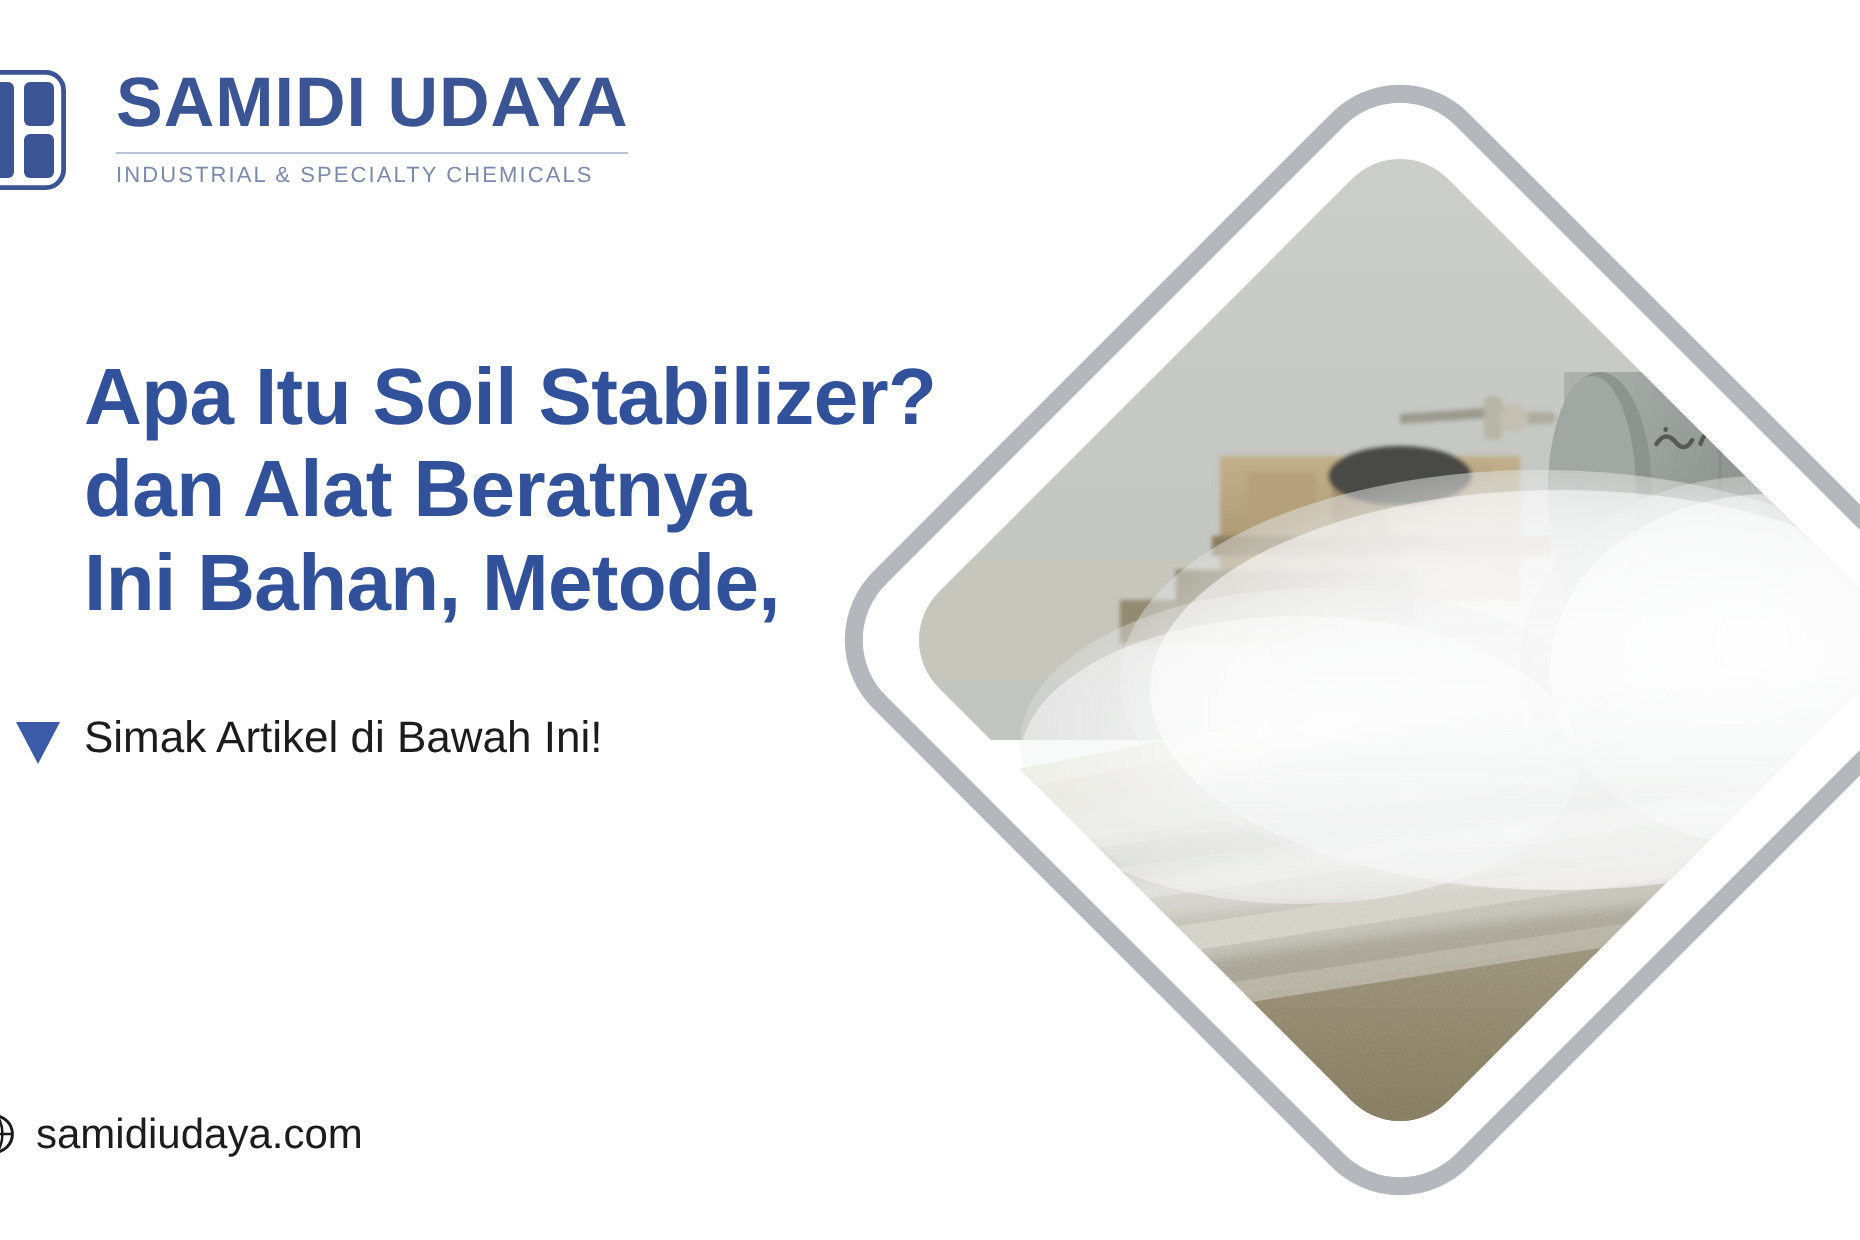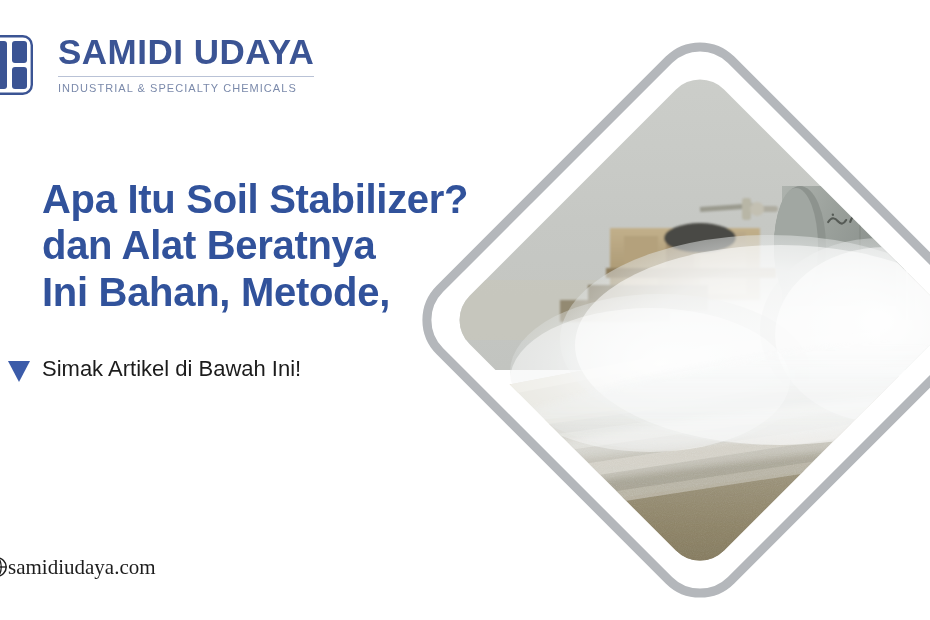--- a/index.html
+++ b/index.html
@@ -130,21 +130,22 @@
     display: flex;
     align-items: center;
   }
   .globe-icon {
     width: 22px;
     height: 22px;
     flex: 0 0 auto;
     margin-left: -14px;
   }
   .footer-text {
-    font-family: Liberation Serif, serif;
+    margin-left: 10px;
+    font-family: Liberation Sans, sans-serif;
     font-size: 21px;
     color: #1c1c1c;
     line-height: 1;
     white-space: nowrap;
   }
 
   
   .photo-stage {
     position: absolute;
     left: 0; top: 0;

